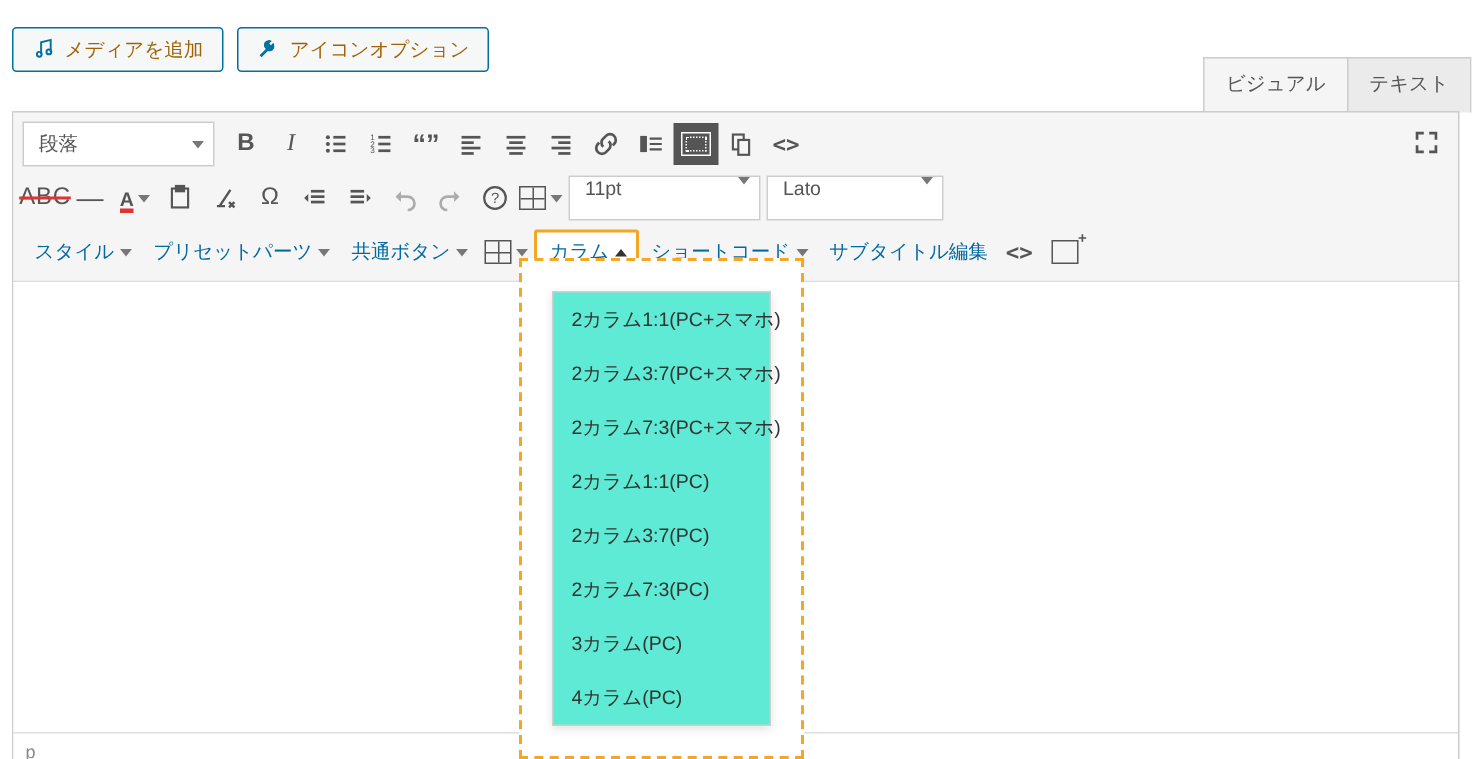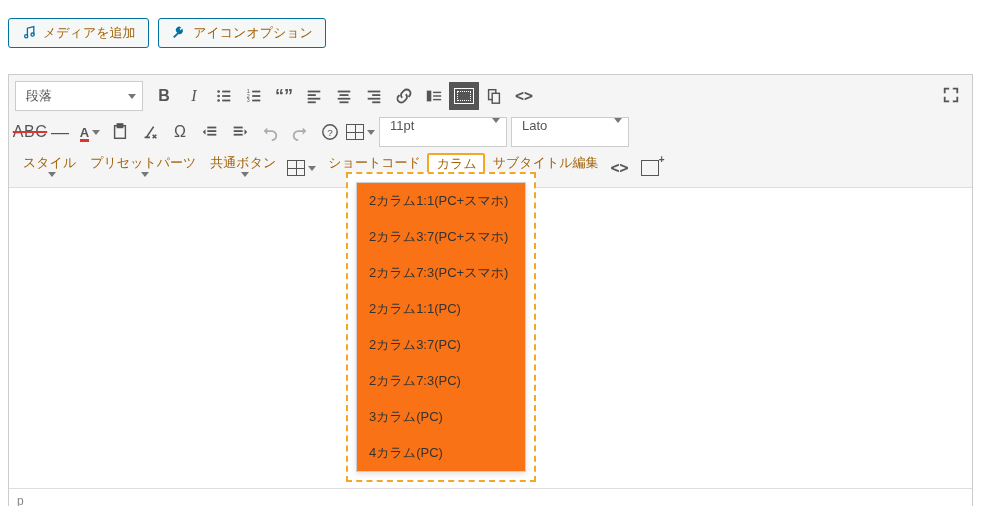--- a/index.html
+++ b/index.html
@@ -61,21 +61,21 @@
     border-bottom:5px solid #333;
   }
   .icon-btn {
     width:30px; height:28px; display:flex; align-items:center; justify-content:center;
     color:#555; cursor:pointer; position:relative;
   }
   .icon-btn svg, .icon-btn .glyph { pointer-events:none; }
   .icon-btn.active { background:#555; color:#fff; }
   .text-dropdown {
     display:flex; align-items:center; height:28px; padding:0 6px 0 8px;
-    color:#a16207; font-size:13px; cursor:pointer; white-space:nowrap;flex-direction:column;
+    color:#0369a1; font-size:13px; cursor:pointer; white-space:nowrap;
   }
   .text-dropdown .dd-caret { margin-left:4px; }
   .text-dropdown.highlighted {
     border:2px solid #f5a623; background:#fff; border-radius:2px;
     height:26px;
   }
   .tb-select {
     height:28px; border:1px solid #ccc; background:#fff;
     display:flex; justify-content:space-between;
     padding:0 6px 0 10px; margin-left:4px; color:#555; font-size:13px;
@@ -87,23 +87,23 @@
   .fullscreen-btn { position:absolute; right:6px; top:6px; }
   
   .edit-area { height: 300px; background:#fff; border-top:1px solid #dedede; position:relative; }
   
   .dropdown-box {
     position:absolute; left:346px; top:172px; width:190px;
     border:2px dashed #f5a623; background:#fff; z-index:5;
     box-sizing:border-box;
   }
   .dropdown-inner {
-    border:1px solid #cfcfcf; background:#f97316;
+    border:1px solid #cfcfcf; background:#5eead4;
     box-shadow: 0 2px 6px rgba(0,0,0,.12);
-    margin:8px;
+    margin:20px;
   }
   .menu-item {
     padding:9px 12px; font-size:13px; color:#333; cursor:pointer; white-space:nowrap;
   }
   
   .statusbar {
     border-top:1px solid #dedede; height:24px; display:flex; align-items:center;
     padding:0 8px; color:#888; font-size:12px; background:#fff;
   }
   
@@ -133,20 +133,22 @@
         </svg>
       <span>メディアを追加</span>
     </button>
     <button class="wp-btn">
       <svg width="16" height="16" viewBox="0 0 20 20" fill="#0071a1">
           <path d="M14.7 6.3a4 4 0 0 1-5.3 4.9l-5.2 5.2-1.6-1.6 5.2-5.2A4 4 0 0 1 12.7 3l-2.1 2.1 1.4 1.4 2.1-2.1c.3.6.5 1.2.6 1.9z"></path>
         </svg>
       <span>アイコンオプション</span>
     </button>
     <div class="tabs">
+      <div class="tab active">ビジュアル</div>
+      <div class="tab">テキスト</div>
     </div>
   </div>
 
   <div class="editor-wrap">
 
     <div class="toolbar">
 
       <div class="tool-row">
         <div class="paragraph-select">
           <span>段落</span>
@@ -323,27 +325,27 @@
           <span class="caret-down dd-caret"></span>
         </div>
         <div class="text-dropdown">
           <span>共通ボタン</span>
           <span class="caret-down dd-caret"></span>
         </div>
         <div class="icon-btn" style="width:38px">
           <span class="grid-box"></span>
           <span class="caret-down" style="margin-left:3px"></span>
         </div>
-        <div class="text-dropdown">
-          <span>ショートコード</span>
-          <span class="caret-down dd-caret"></span>
-        </div>
         <div class="text-dropdown highlighted">
           <span>カラム</span>
           <span class="caret-up dd-caret"></span>
+        </div>
+        <div class="text-dropdown">
+          <span>ショートコード</span>
+          <span class="caret-down dd-caret"></span>
         </div>
         <div class="text-dropdown">
           <span>サブタイトル編集</span>
         </div>
         <div class="icon-btn">
             <span class="glyph" style="font-family:monospace;font-size:15px;font-weight:bold">&lt;&gt;</span>
           </div>
         <div class="icon-btn">
             <span class="table-add"></span>
           </div>

